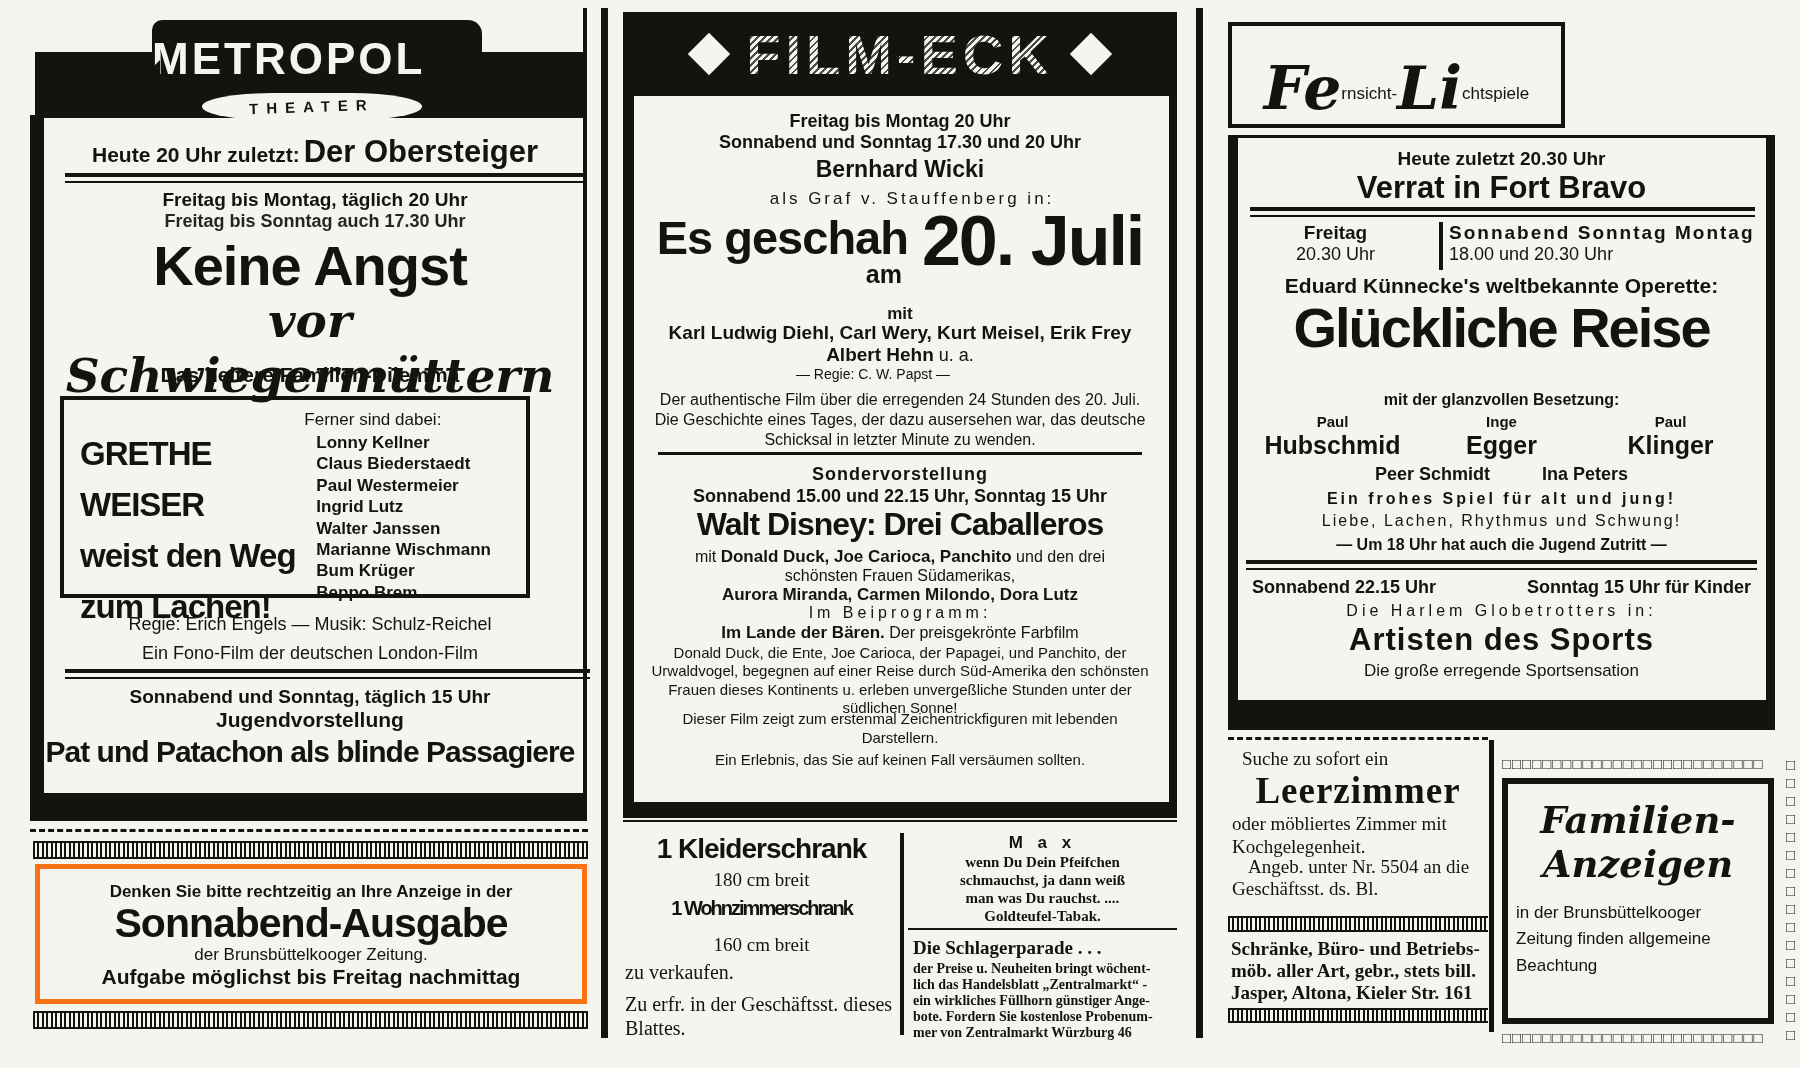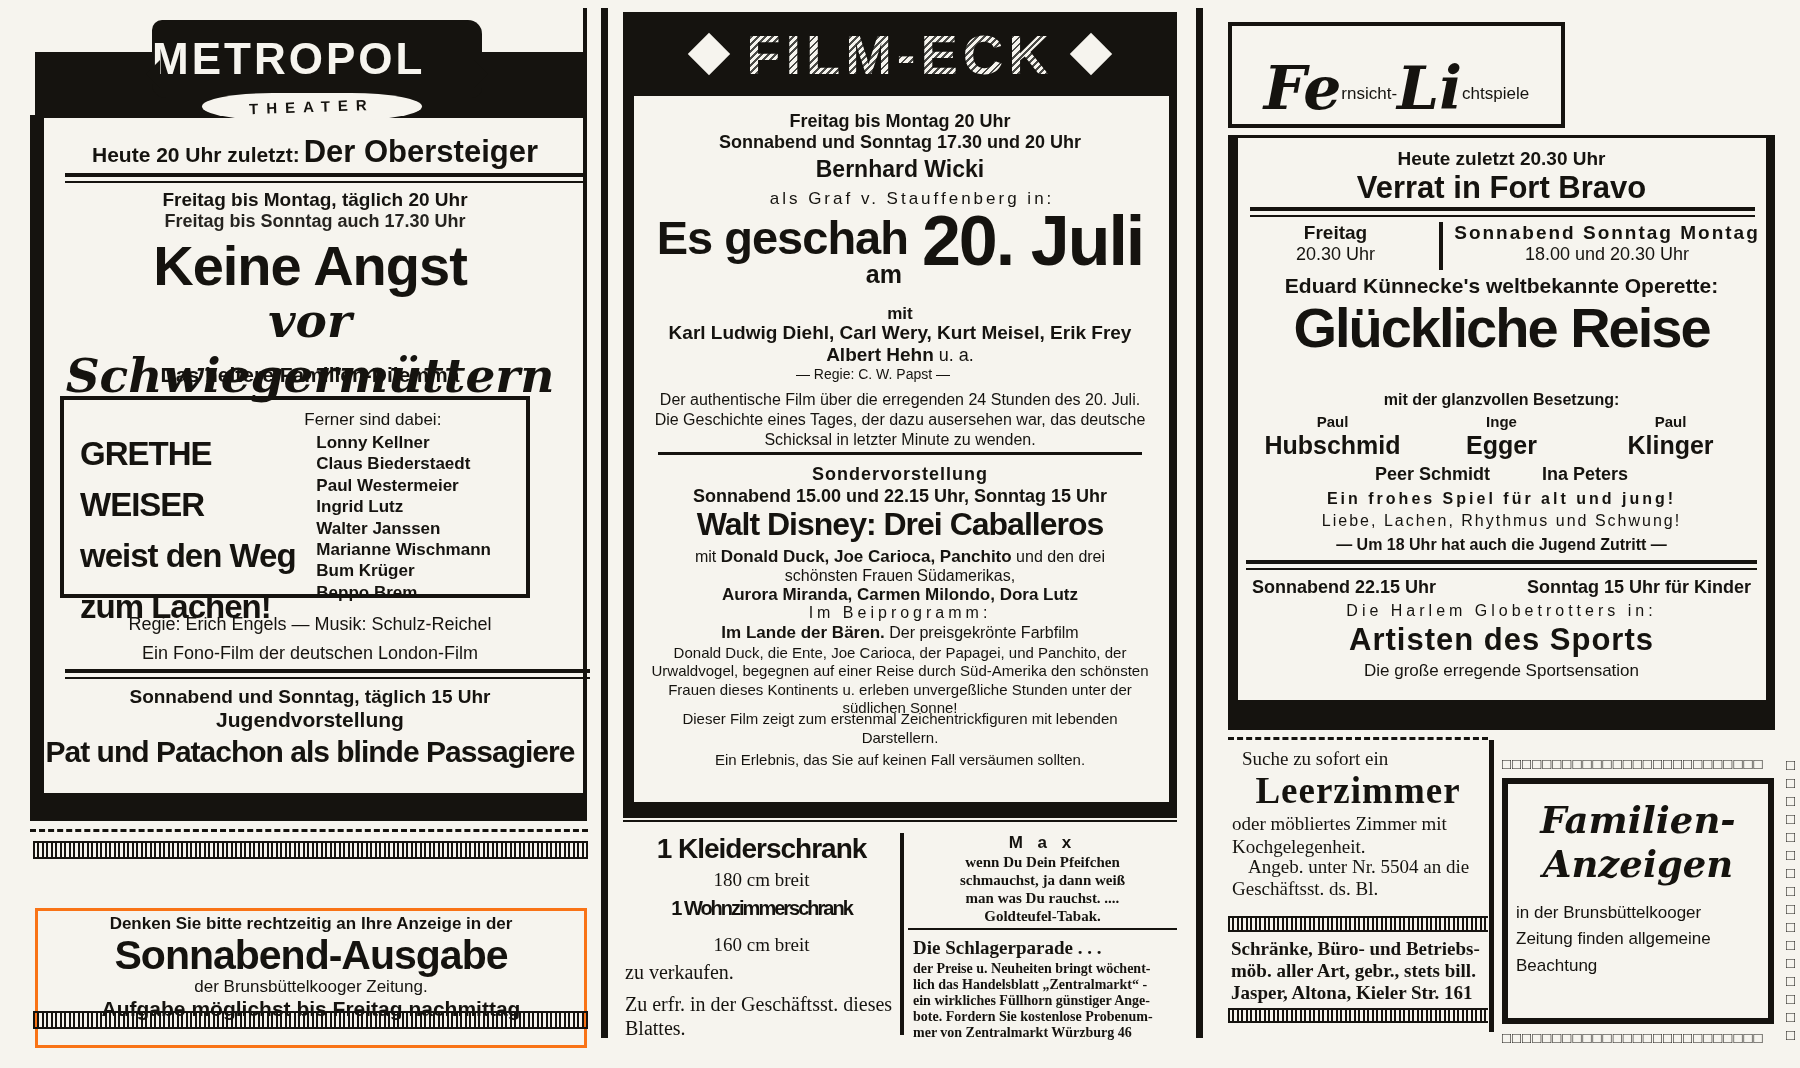--- a/index.html
+++ b/index.html
@@ -54,21 +54,21 @@
   .m-also .nm{font-size:17px;font-weight:bold;line-height:1.26;padding-left:12px;white-space:nowrap}
   .m-cred1{left:0;top:614px;width:560px;font-size:18px}
   .m-cred2{left:0;top:643px;width:560px;font-size:18px}
   .m-rule-b{left:35px;top:669px;width:525px}
   .m-ytimes{left:0;top:686px;width:560px;font-size:19px;font-weight:bold}
   .m-ylabel{left:0;top:708px;width:560px;font-size:21px;font-weight:bold}
   .m-ytitle{left:0;top:735px;width:560px;font-size:30px;font-weight:bold;letter-spacing:-1px;white-space:nowrap}
   .m-botbar{left:5px;top:793px;width:552px;height:28px}
   .m-dash{left:0;top:829px;width:558px}
   .m-strip1{left:3px;top:841px;width:555px;height:18px}
-  .s-box{left:5px;top:908px;width:552px;height:140px;border:3px solid #f97316;padding-top:3px}
+  .s-box{left:5px;top:864px;width:552px;height:140px;border:5px solid #f97316;padding-top:13px}
   .s-l1{font-size:17px;font-weight:bold}
   .s-tit{font-size:41px;font-weight:bold;letter-spacing:-1px;line-height:1.05}
   .s-l2{font-size:17px}
   .s-l3{font-size:21px;font-weight:bold}
   .m-strip2{left:3px;top:1011px;width:555px;height:18px}
 
   
   #col-mid{left:623px;top:0;width:556px;height:1045px}
   .f-banner{left:0;top:12px;width:554px;height:84px;background:#15130f;display:flex;align-items:center;justify-content:center;gap:22px}
   .f-diamond{width:30px;height:30px;background:#f6f4ee;transform:rotate(45deg)}
@@ -133,21 +133,21 @@
   .r-box{left:0;top:135px;width:547px;height:565px;border-left:10px solid #15130f;border-right:9px solid #15130f;border-top:3px solid #15130f}
   .r-botbar{left:0;top:700px;width:547px;height:30px}
   .r-heute{left:0;top:148px;width:547px;font-size:19px;font-weight:bold}
   .r-verrat{left:0;top:170px;width:547px;font-size:31px;font-weight:bold}
   .r-rule-a{left:22px;top:207px;width:505px}
   .r-sched{left:10px;top:222px;width:527px;display:flex;align-items:stretch}
   .r-sc1{width:195px;text-align:center}
   .r-sc1 .a{font-size:19px;font-weight:bold}
   .r-sc1 .b2{font-size:18px}
   .r-scd{width:4px;background:#15130f;margin:0 6px;height:48px}
-  .r-sc2{flex:1;text-align:center}
+  .r-sc2{flex:1;text-align:left}
   .r-sc2 .a{font-size:19px;font-weight:bold;letter-spacing:2px}
   .r-sc2 .b2{font-size:18px}
   .r-oper{left:0;top:274px;width:547px;font-size:21px;font-weight:bold;white-space:nowrap}
   .r-reise{left:0;top:300px;width:547px;font-size:56px;font-weight:bold;letter-spacing:-2px;line-height:1}
   .r-besetz{left:0;top:391px;width:547px;font-size:16px;font-weight:bold}
   .r-crow1{left:20px;top:413px;width:507px;display:flex}
   .r-crow1 span{flex:1;text-align:center;font-size:15px;font-weight:bold}
   .r-crow2{left:20px;top:431px;width:507px;display:flex}
   .r-crow2 span{flex:1;text-align:center;font-size:25px;font-weight:bold}
   .r-crow3{left:0;top:464px;width:547px;display:flex;justify-content:center;gap:52px;font-size:18px;font-weight:bold}

